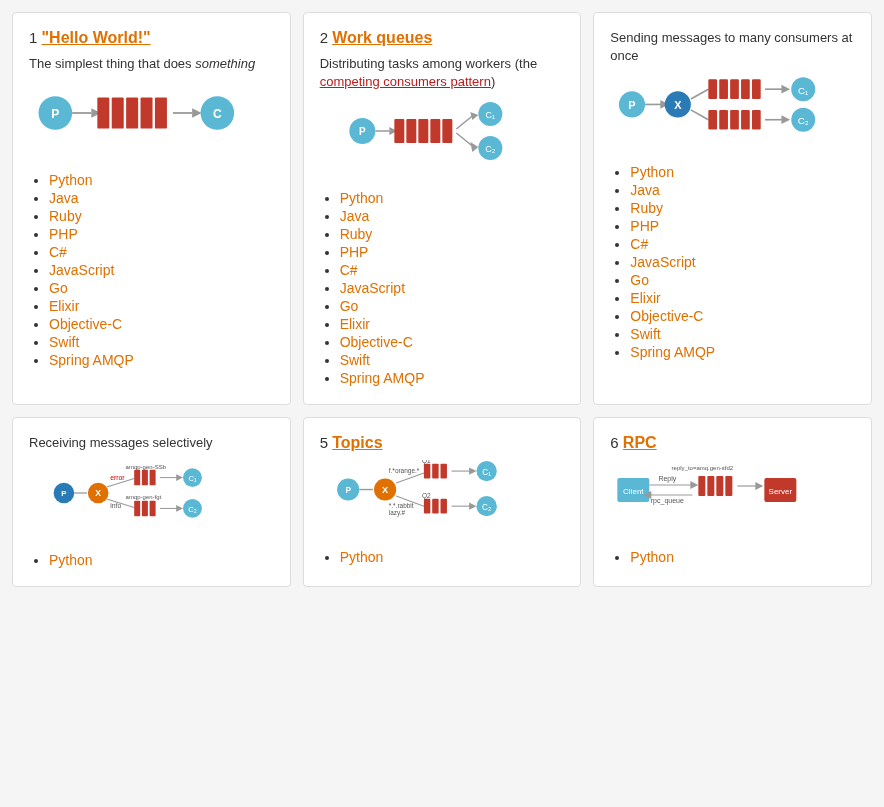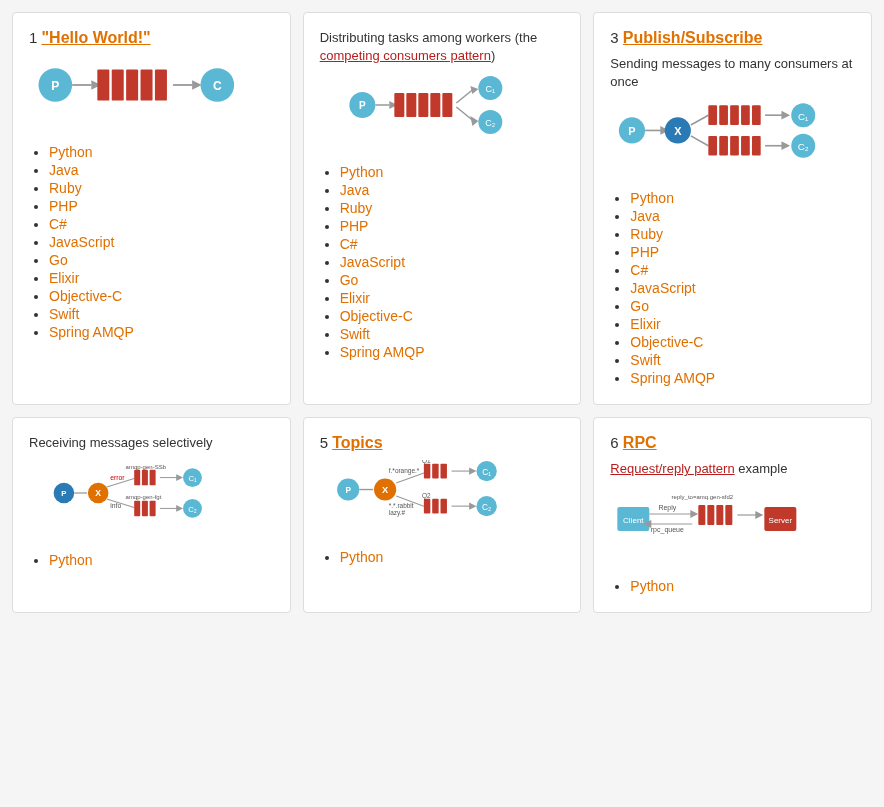--- a/index.html
+++ b/index.html
@@ -79,20 +79,23 @@
 </head>
 <body>
 
 <div class="grid">
 
   <div class="card">
     <h2 class="card-header">
       <span class="card-number">1</span>
       <a class="card-title-link" href="#">"Hello World!"</a>
     </h2>
+    <p class="card-desc">
+      The simplest thing that does <em>something</em>
+    </p>
 
     <div class="diagram">
       <svg class="diag-svg" viewBox="0 0 200 50">
 
         <circle cx="20" cy="25" r="14" fill="#5bb8d4"></circle>
         <text x="20" y="29" text-anchor="middle" fill="white" font-size="10" font-weight="bold">P</text>
 
         <line x1="34" y1="25" x2="50" y2="25" stroke="#999" stroke-width="1.5"></line>
         <polygon points="50,21 58,25 50,29" fill="#999"></polygon>
 
@@ -118,20 +121,24 @@
       <li><a href="#">JavaScript</a></li>
       <li><a href="#">Go</a></li>
       <li><a href="#">Elixir</a></li>
       <li><a href="#">Objective-C</a></li>
       <li><a href="#">Swift</a></li>
       <li><a href="#">Spring AMQP</a></li>
     </ul>
   </div>
 
   <div class="card">
+    <h2 class="card-header">
+      <span class="card-number">2</span>
+      <a class="card-title-link" href="#">Work queues</a>
+    </h2>
     <p class="card-desc">
       Distributing tasks among workers (the <a href="#">competing consumers pattern</a>)
     </p>
 
     <div class="diagram">
       <svg class="diag-svg" viewBox="0 0 200 60">
 
         <circle cx="20" cy="30" r="13" fill="#5bb8d4"></circle>
         <text x="20" y="34" text-anchor="middle" fill="white" font-size="10" font-weight="bold">P</text>
 
@@ -166,24 +173,20 @@
       <li><a href="#">JavaScript</a></li>
       <li><a href="#">Go</a></li>
       <li><a href="#">Elixir</a></li>
       <li><a href="#">Objective-C</a></li>
       <li><a href="#">Swift</a></li>
       <li><a href="#">Spring AMQP</a></li>
     </ul>
   </div>
 
   <div class="card">
-    <h2 class="card-header">
-      <span class="card-number">3</span>
-      <a class="card-title-link" href="#">Publish/Subscribe</a>
-    </h2>
     <p class="card-desc">
       Sending messages to many consumers at once
     </p>
 
     <div class="diagram">
       <svg class="diag-svg" viewBox="0 0 220 55">
 
         <circle cx="18" cy="27" r="12" fill="#5bb8d4"></circle>
         <text x="18" y="31" text-anchor="middle" fill="white" font-size="10" font-weight="bold">P</text>
 
@@ -340,23 +343,20 @@
     <ul class="lang-list">
       <li><a href="#">Python</a></li>
     </ul>
   </div>
 
   <div class="card">
     <h2 class="card-header">
       <span class="card-number">6</span>
       <a class="card-title-link" href="#">RPC</a>
     </h2>
-    <p class="card-desc">
-      <a href="#">Request/reply pattern</a> example
-    </p>
 
     <div class="diagram">
       <svg class="diag-svg" viewBox="0 0 240 60">
 
         <rect x="5" y="18" width="32" height="24" rx="2" fill="#5bb8d4"></rect>
         <text x="21" y="34" text-anchor="middle" fill="white" font-size="8">Client</text>
 
         <line x1="37" y1="25" x2="80" y2="25" stroke="#999" stroke-width="1.2"></line>
         <polygon points="78,21 86,25 78,29" fill="#999"></polygon>
         <text x="55" y="21" text-anchor="middle" fill="#555" font-size="7">Reply</text>

